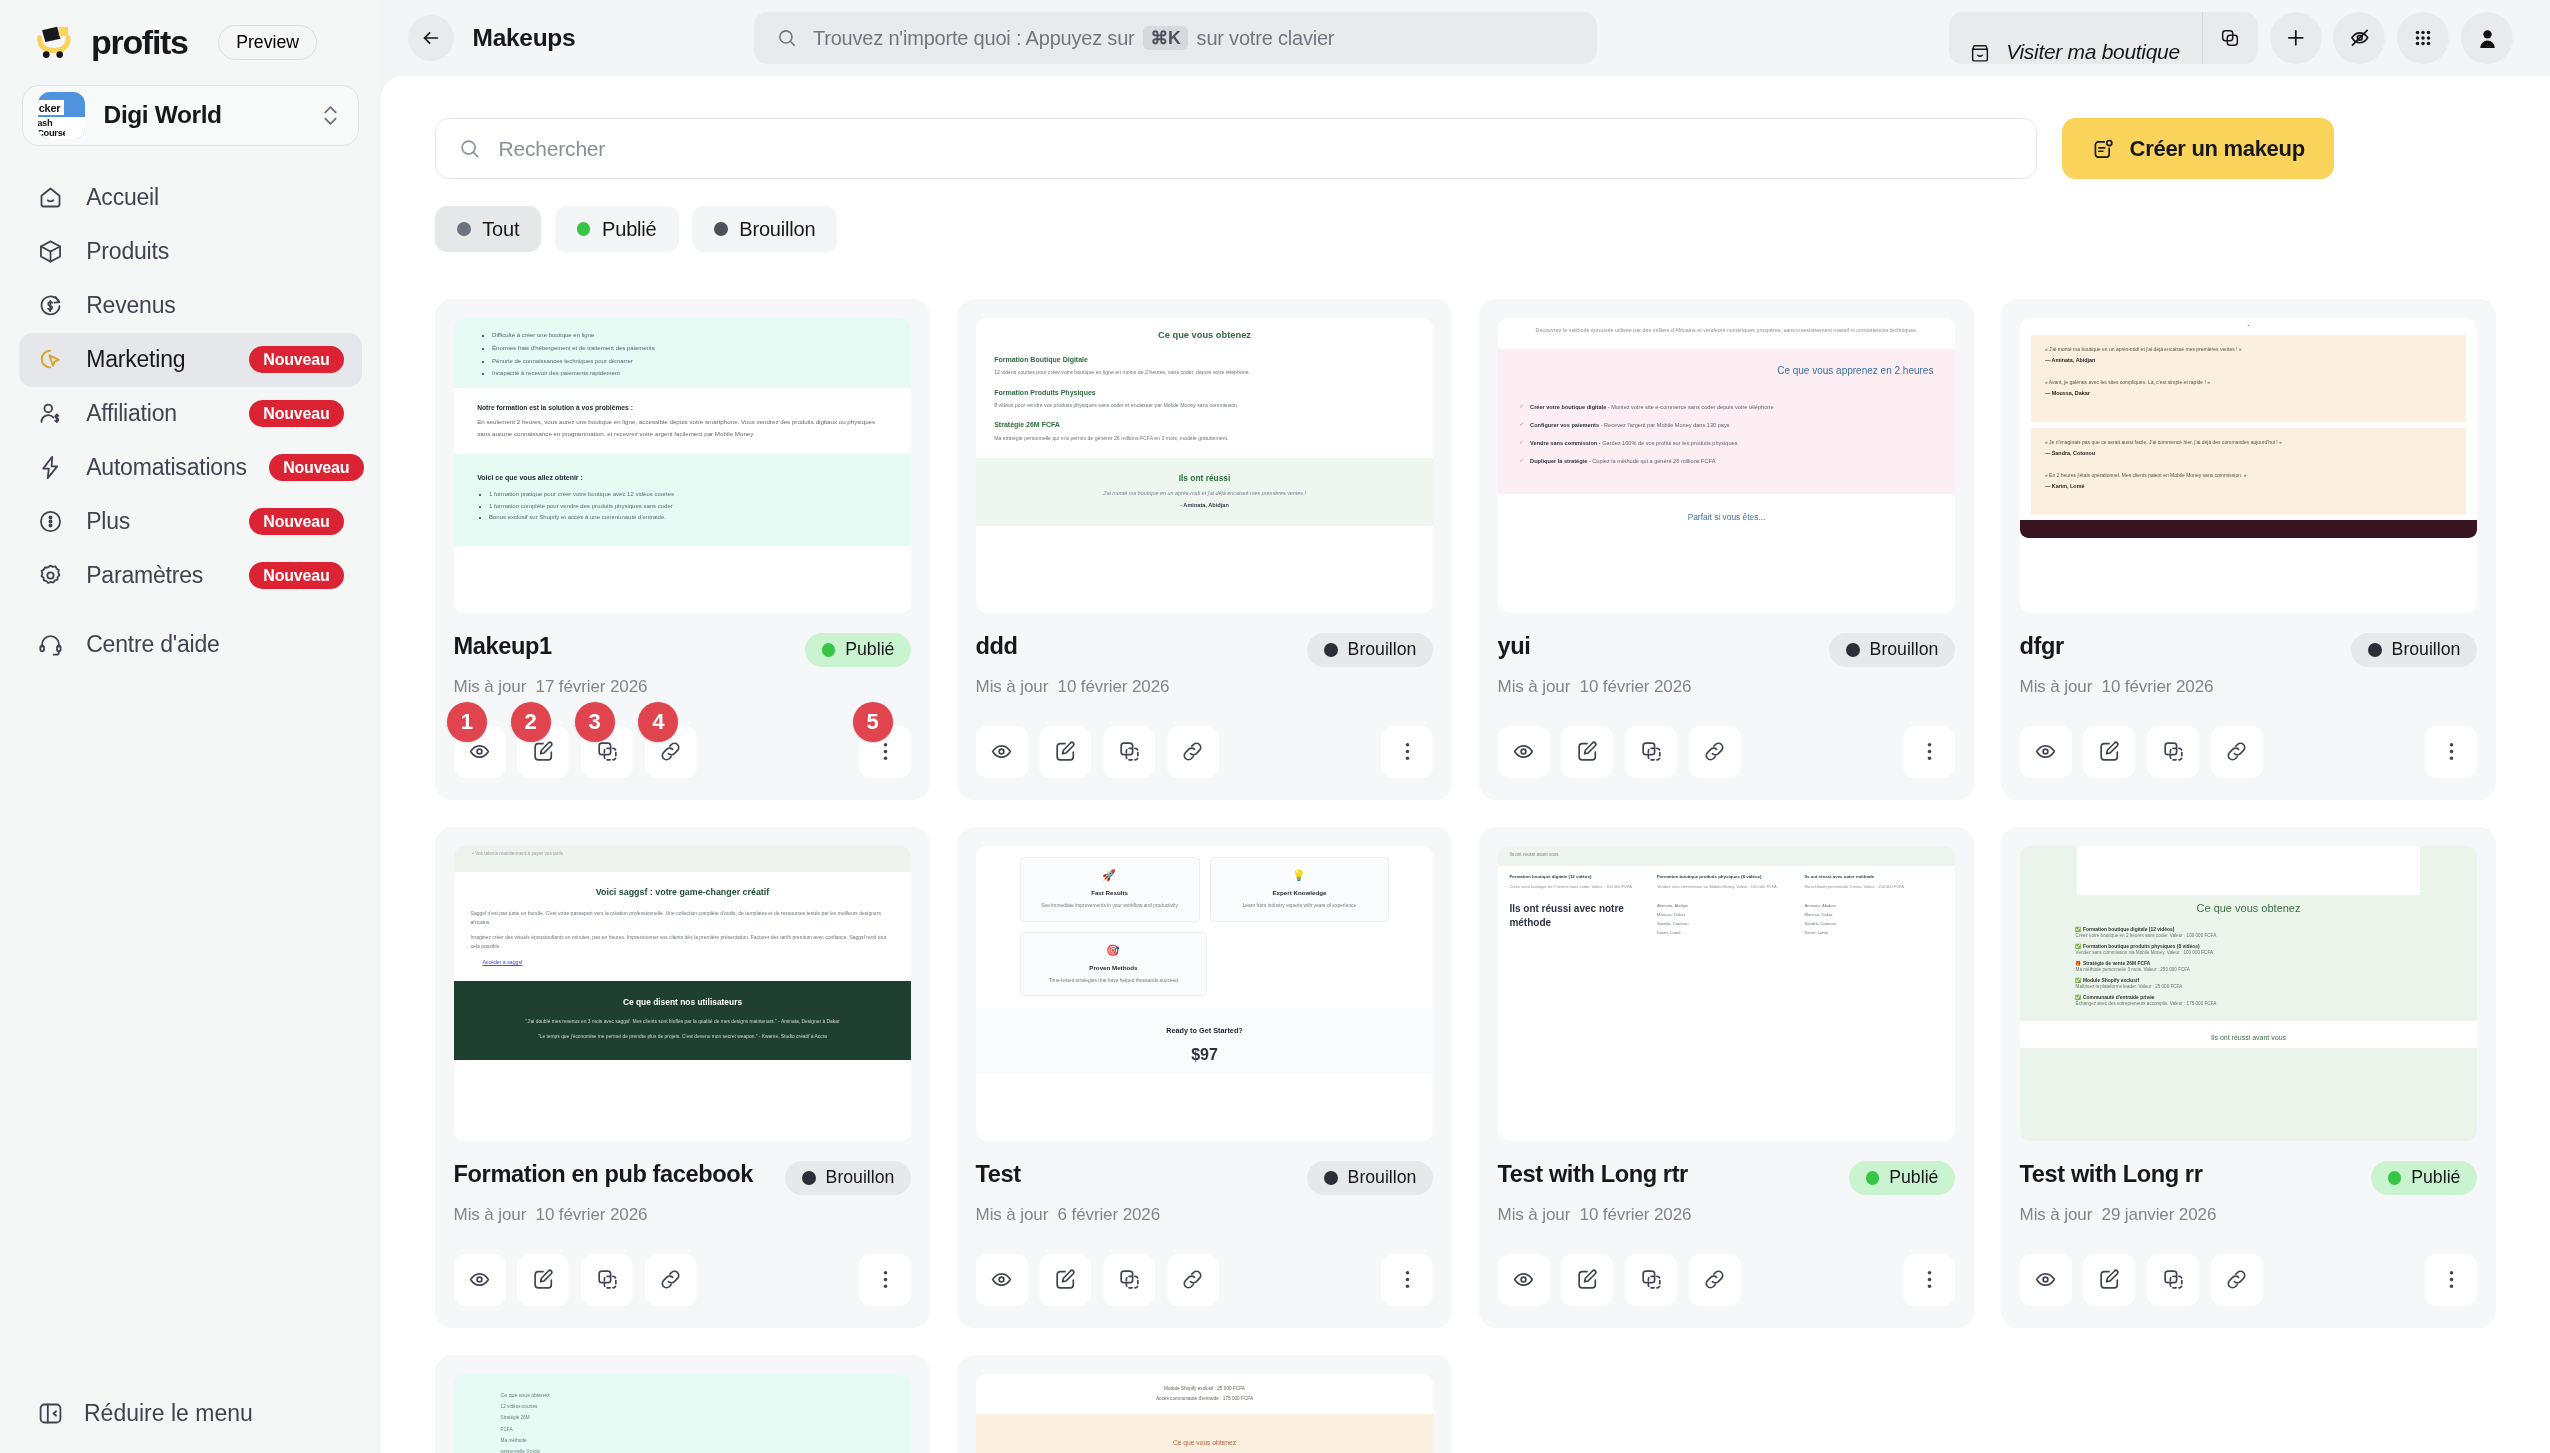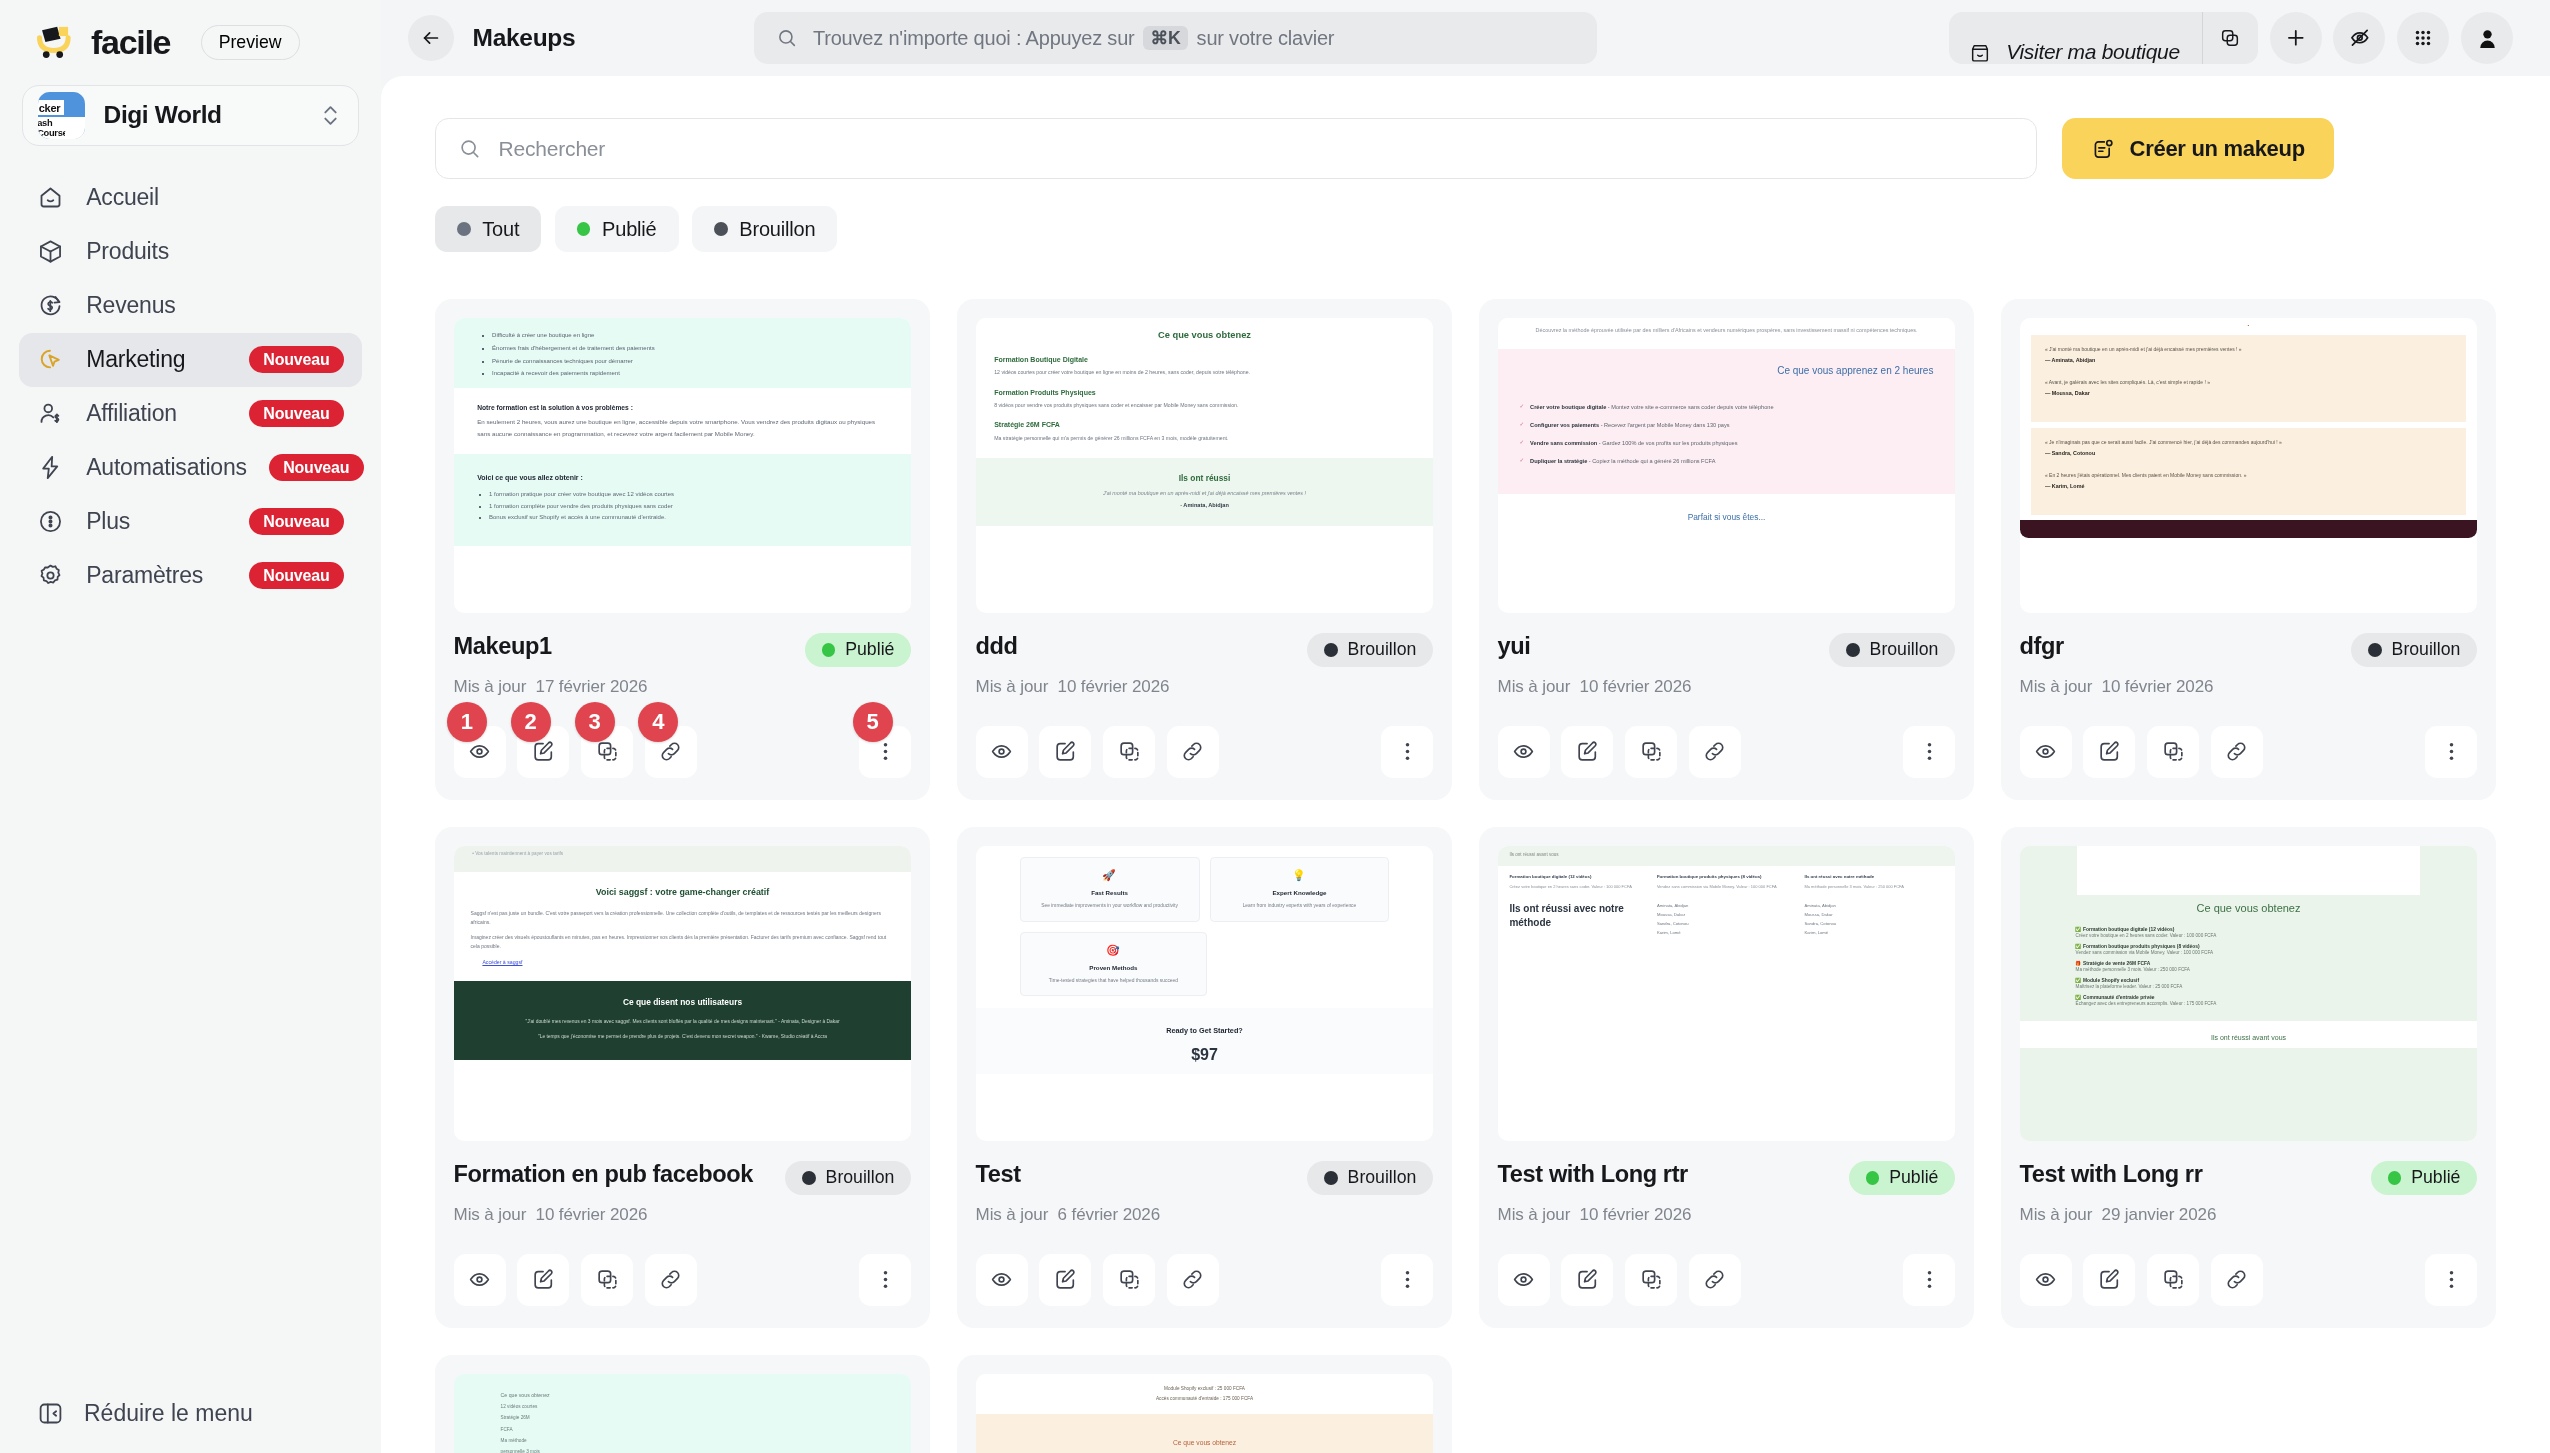--- a/index.html
+++ b/index.html
@@ -172,21 +172,21 @@
     <div class="brand-row">
       <span class="logo-mark">
         <svg width="37" height="34" viewBox="0 0 44 40">
           <path d="M6 6 L24 2 L28 16 L10 20 Z" fill="#17181c"></path>
           <rect x="26" y="2" width="11" height="11" fill="#fad35a"></rect>
           <path d="M3 15 Q3 30 20 30 Q37 30 37 15" fill="none" stroke="#fad35a" stroke-width="6" stroke-linecap="round"></path>
           <circle cx="11" cy="35" r="4" fill="#17181c"></circle>
           <circle cx="27" cy="35" r="4" fill="#17181c"></circle>
         </svg>
       </span>
-      <span class="logo-word">facile</span>
+      <span class="logo-word">profits</span>
       <span class="preview-pill">Preview</span>
     </div>
 
     <div class="store-box">
       <span class="store-logo">
         <span class="l1">cker</span>
         <span class="l2">ash Course</span>
         <span class="blob"></span>
       </span>
       <span class="store-name">Digi World</span>
@@ -287,20 +287,31 @@
         <span class="nav-ic">
           <svg width="27" height="27" viewBox="0 0 24 24" fill="none" stroke="#3f4450" stroke-width="1.6" stroke-linecap="round" stroke-linejoin="round">
             <path d="M12 3.2 l2.1 1.1 2.3-.5 1 2.1 2 1.3-.5 2.3 1.1 2.1-1.6 1.7-.2 2.4-2.3.7-1.4 1.9-2.3-.6-2.2 1-1.6-1.8-2.3-.6-.3-2.4-1.8-1.5.8-2.2-.7-2.3 2-1.2 1.2-2 2.3.2Z"></path>
             <circle cx="12" cy="12" r="2.8"></circle>
           </svg>
         </span>
         <span class="nav-label">Paramètres</span>
         <span class="badge-new">Nouveau</span>
       </div>
 
+      <div class="nav-item help-item">
+        <span class="nav-ic">
+          <svg width="27" height="27" viewBox="0 0 24 24" fill="none" stroke="#3f4450" stroke-width="1.6" stroke-linecap="round" stroke-linejoin="round">
+            <path d="M4.5 14 V12 a7.5 7.5 0 0 1 15 0 v2"></path>
+            <rect x="3" y="13" width="3.2" height="5" rx="1.6"></rect>
+              <rect x="17.8" y="13" width="3.2" height="5" rx="1.6"></rect>
+            <path d="M19.4 18 v1 a2 2 0 0 1-2 2 h-2.6"></path>
+          </svg>
+        </span>
+        <span class="nav-label">Centre d'aide</span>
+      </div>
 
     </nav>
 
     <div class="collapse-row">
       <span class="nav-ic">
         <svg width="27" height="27" viewBox="0 0 24 24" fill="none" stroke="#3f4450" stroke-width="1.6" stroke-linecap="round" stroke-linejoin="round">
           <rect x="3.2" y="4" width="17.6" height="16" rx="3.4"></rect>
             <path d="M9.6 4 V20"></path>
           <path d="M17 10 L14.6 12 L17 14"></path>
         </svg>

